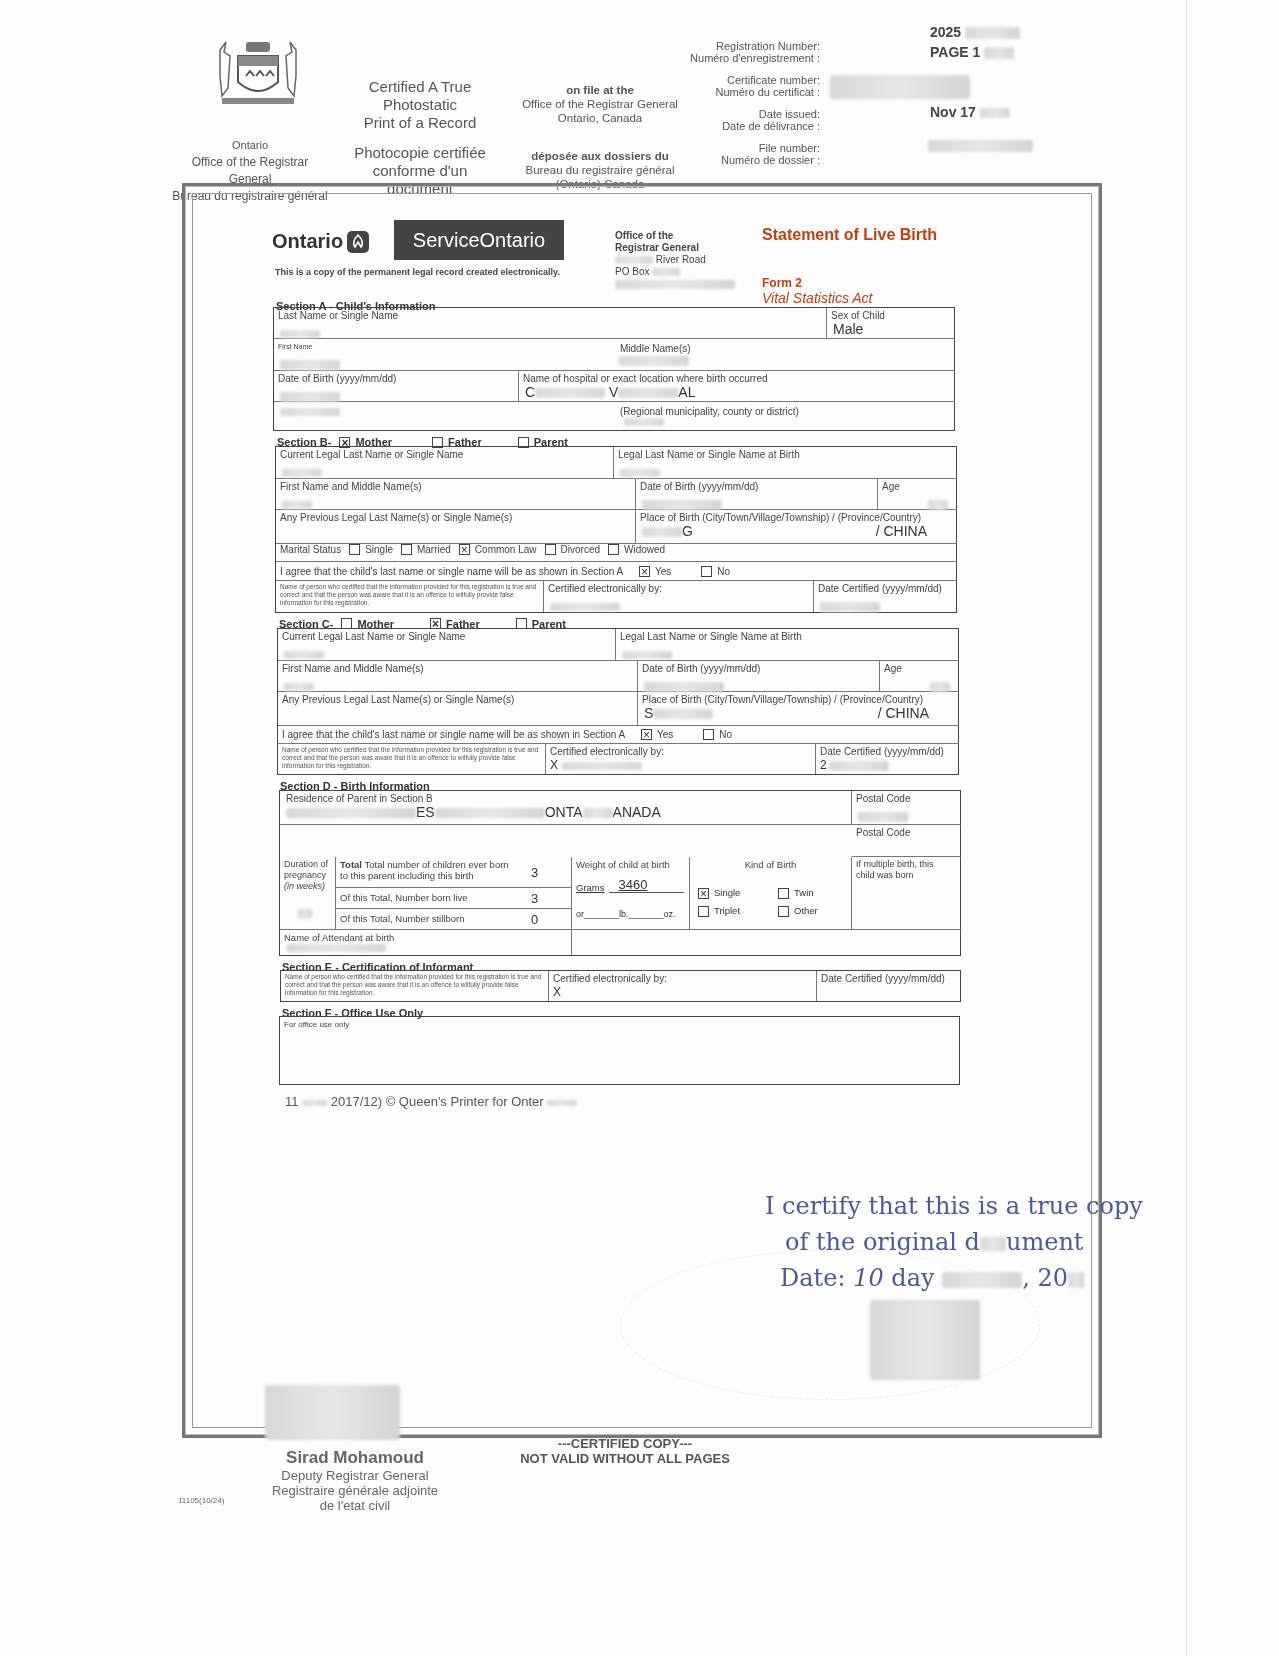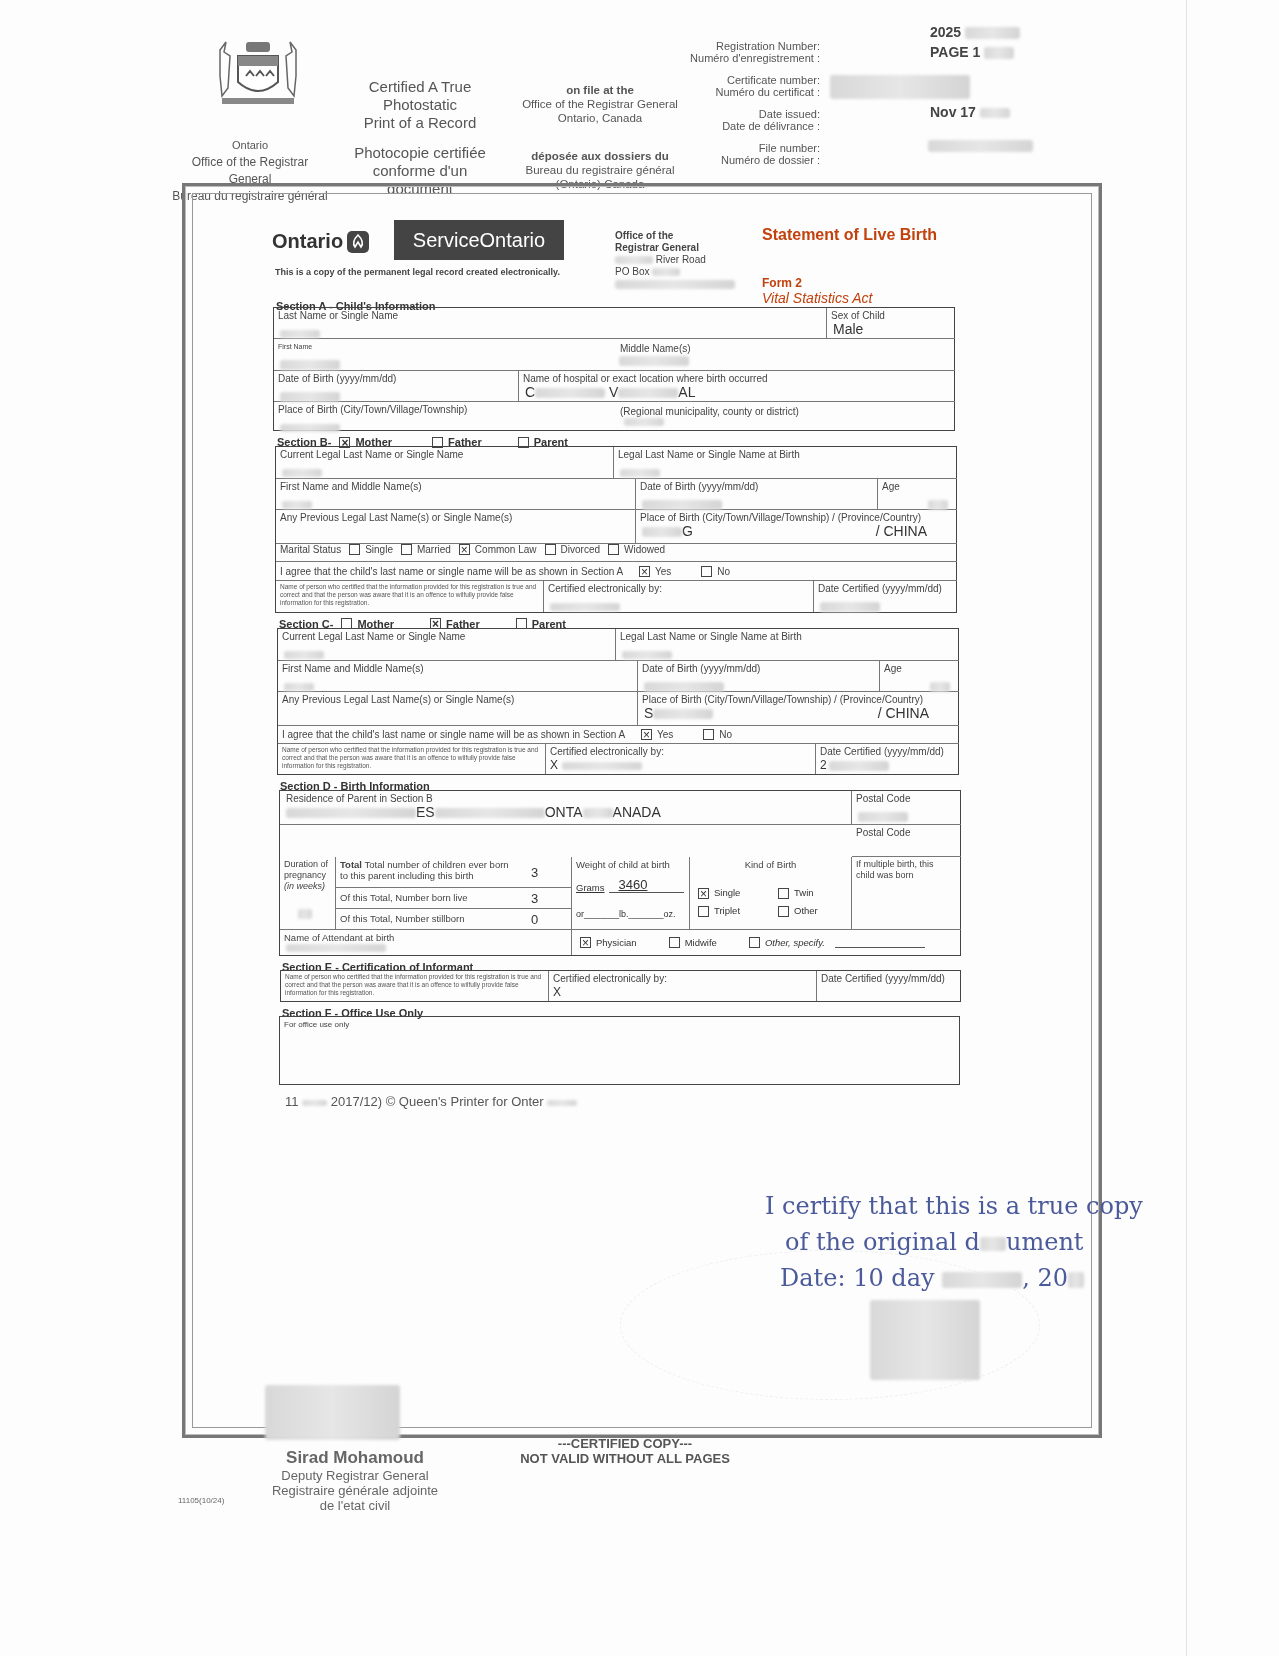--- a/index.html
+++ b/index.html
@@ -133,21 +133,20 @@
   </div>
   <div class="cell" style="left:0;top:63px;width:245px;height:31px;">
     <div class="lbl">Date of Birth (yyyy/mm/dd)</div>
     <span class="redact" style="margin-left:6px;width:60px;height:10px;"></span>
   </div>
   <div class="cell" style="left:245px;top:63px;width:436px;height:31px;border-right:none;">
     <div class="lbl" style="padding-bottom:0;">Name of hospital or exact location where birth occurred</div>
     <div class="val" style="font-size:14px;line-height:14px;">C<span class="redact" style="width:70px;height:10px;"></span> V<span class="redact" style="width:60px;height:10px;"></span>AL</div>
   </div>
   <div class="cell" style="left:0;top:94px;width:681px;height:28px;border-right:none;border-bottom:none;">
-    <div class="lbl">Place of Birth (City/Town/Village/Township)</div>
     <span class="redact" style="margin-left:6px;width:60px;height:8px;"></span>
     <div class="lbl abs" style="left:342px;top:2px;">(Regional municipality, county or district)</div>
     <span class="redact abs" style="left:350px;top:16px;width:40px;height:8px;"></span>
   </div>
 </div>
 
 <div class="abs sect-title" style="left:277px;top:436px;display:flex;align-items:center;">
   <span>Section B-</span>
   <span class="cb on"></span>
     <span>Mother</span>
@@ -336,29 +335,20 @@
   <div class="cell" style="left:572px;top:66px;width:109px;height:73px;border-right:none;">
     <div class="lbl" style="font-size:9px;line-height:11px;">
       <div>If multiple birth, this</div>
       <div>child was born</div>
     </div>
   </div>
   <div class="cell" style="left:0;top:139px;width:292px;height:25px;border-bottom:none;">
     <div class="lbl" style="font-size:9.5px;">Name of Attendant at birth</div>
     <span class="redact abs" style="left:6px;top:14px;width:100px;height:8px;"></span>
   </div>
-  <div class="cell" style="left:292px;top:139px;width:389px;height:25px;border-right:none;border-bottom:none;display:flex;align-items:center;font-size:9.5px;">
-    <span class="cb on"></span>
-      <span style="margin-right:24px;">Physician</span>
-    <span class="cb"></span>
-      <span style="margin-right:24px;">Midwife</span>
-    <span class="cb"></span>
-      <span style="font-style:italic;">Other, specify.</span>
-    <span style="display:inline-block;width:90px;border-bottom:1px solid #555;margin-left:10px;height:10px;"></span>
-  </div>
 </div>
 
 <div class="abs sect-title" style="left:282px;top:961px;">Section E - Certification of Informant</div>
 <div class="abs box" style="left:280px;top:970px;width:681px;height:32px;">
   <div class="cell" style="left:0;top:0;width:268px;height:30px;border-bottom:none;">
     <div class="tiny">Name of person who certified that the information provided for this registration is true and correct and that the person was aware that it is an offence to wilfully provide false information for this registration.</div>
   </div>
   <div class="cell" style="left:268px;top:0;width:268px;height:30px;border-bottom:none;">
     <div class="lbl" style="padding-bottom:0;">Certified electronically by:</div>
     <div style="font-size:12px;padding-left:4px;">X</div>
@@ -371,21 +361,21 @@
 <div class="abs sect-title" style="left:282px;top:1007px;">Section F - Office Use Only</div>
 <div class="abs box" style="left:279px;top:1016px;width:681px;height:69px;">
   <div class="lbl" style="font-size:8px;">For office use only</div>
 </div>
 
 <div class="abs" style="left:285px;top:1094px;font-size:13px;color:#555;">11 <span class="redact" style="width:25px;height:6px;"></span> 2017/12) © Queen's Printer for Onter <span class="redact" style="width:30px;height:6px;"></span></div>
 
 <div class="abs" style="left:620px;top:1250px;width:420px;height:150px;border-radius:50%;border:1px dashed #e5e5e5;opacity:0.6;"></div>
 <div class="abs stamp" style="left:765px;top:1192px;">I certify that this is a true copy</div>
 <div class="abs stamp" style="left:785px;top:1228px;">of the original d<span class="redact" style="width:26px;height:14px;"></span>ument</div>
-<div class="abs stamp" style="left:780px;top:1264px;">Date: <span style="">10</span> day <span class="redact" style="width:80px;height:16px;"></span>, 20<span class="redact" style="width:16px;height:16px;"></span></div>
+<div class="abs stamp" style="left:780px;top:1264px;">Date: <span style="font-style:italic;">10</span> day <span class="redact" style="width:80px;height:16px;"></span>, 20<span class="redact" style="width:16px;height:16px;"></span></div>
 <div class="abs" style="left:870px;top:1300px;"><span class="redact" style="width:110px;height:80px;"></span></div>
 
 <div class="abs" style="left:265px;top:1385px;"><span class="redact" style="width:135px;height:55px;"></span></div>
 <div class="abs" style="left:240px;top:1448px;width:230px;text-align:center;color:#666;">
   <div class="sig-name">Sirad Mohamoud</div>
   <div style="font-size:13px;">Deputy Registrar General</div>
   <div style="font-size:13px;">Registraire générale adjointe</div>
   <div style="font-size:13px;">de l'etat civil</div>
 </div>
 <div class="abs" style="left:178px;top:1496px;font-size:8px;color:#666;">11105(10/24)</div>

